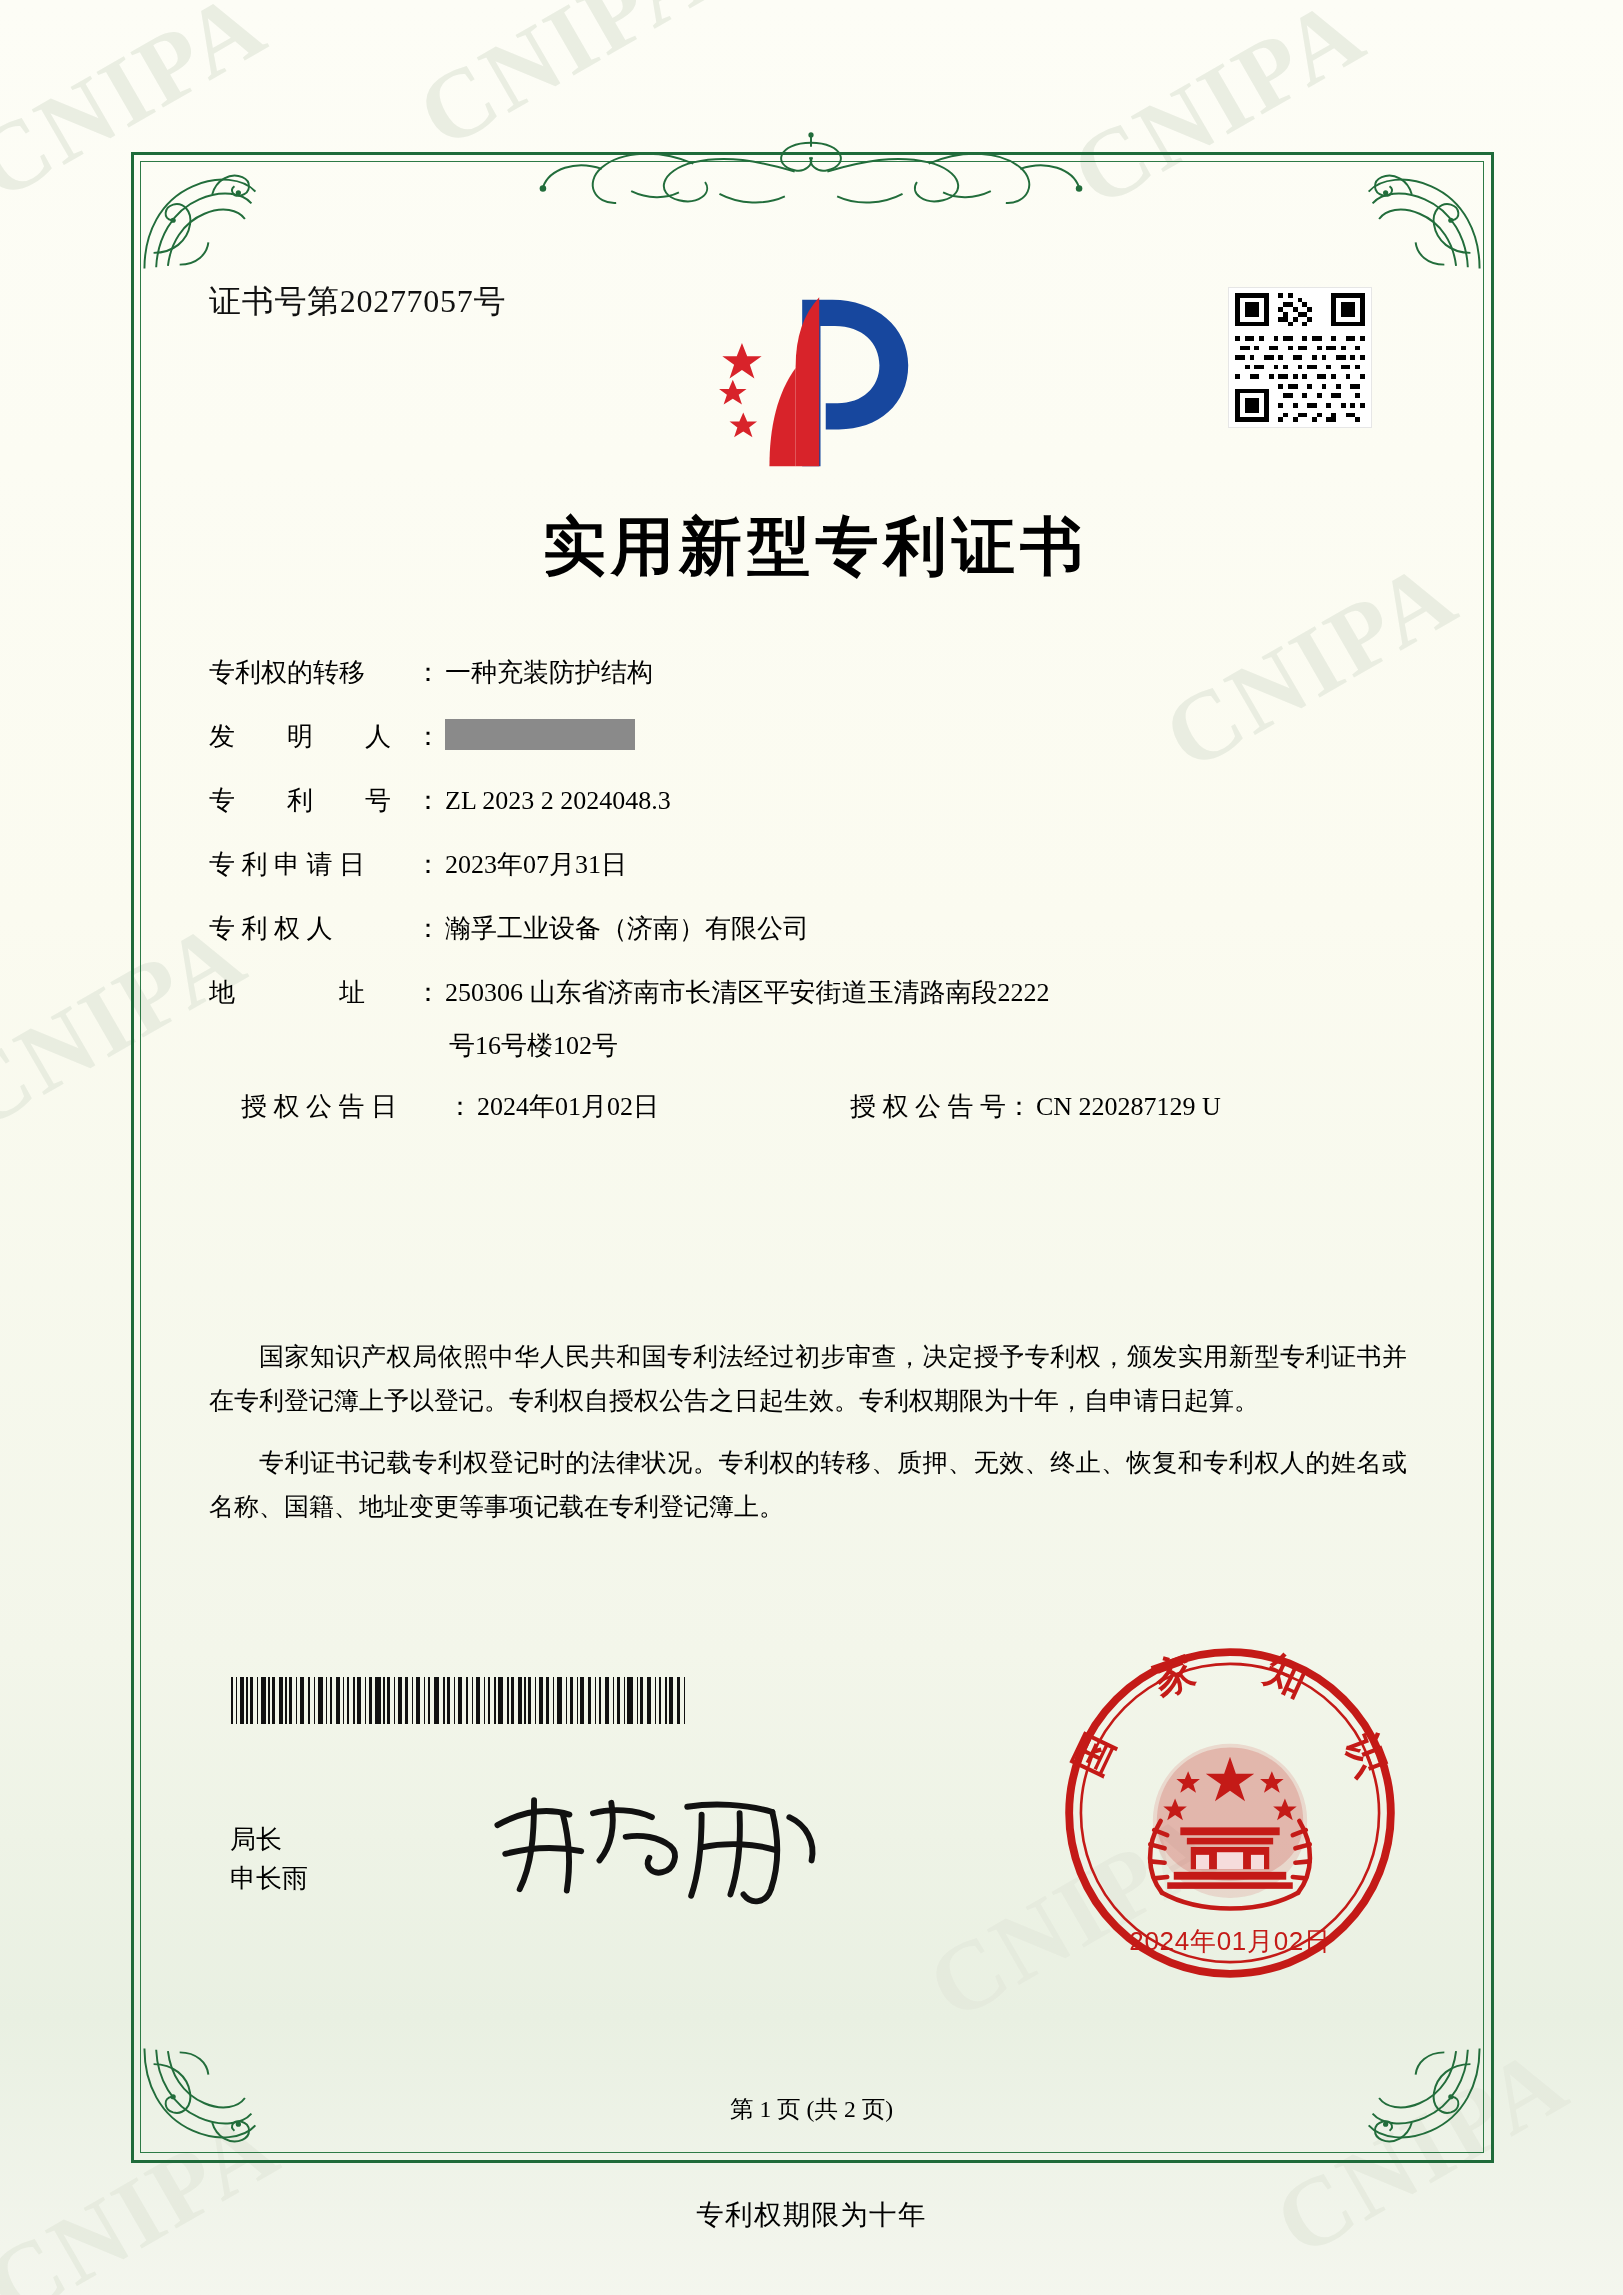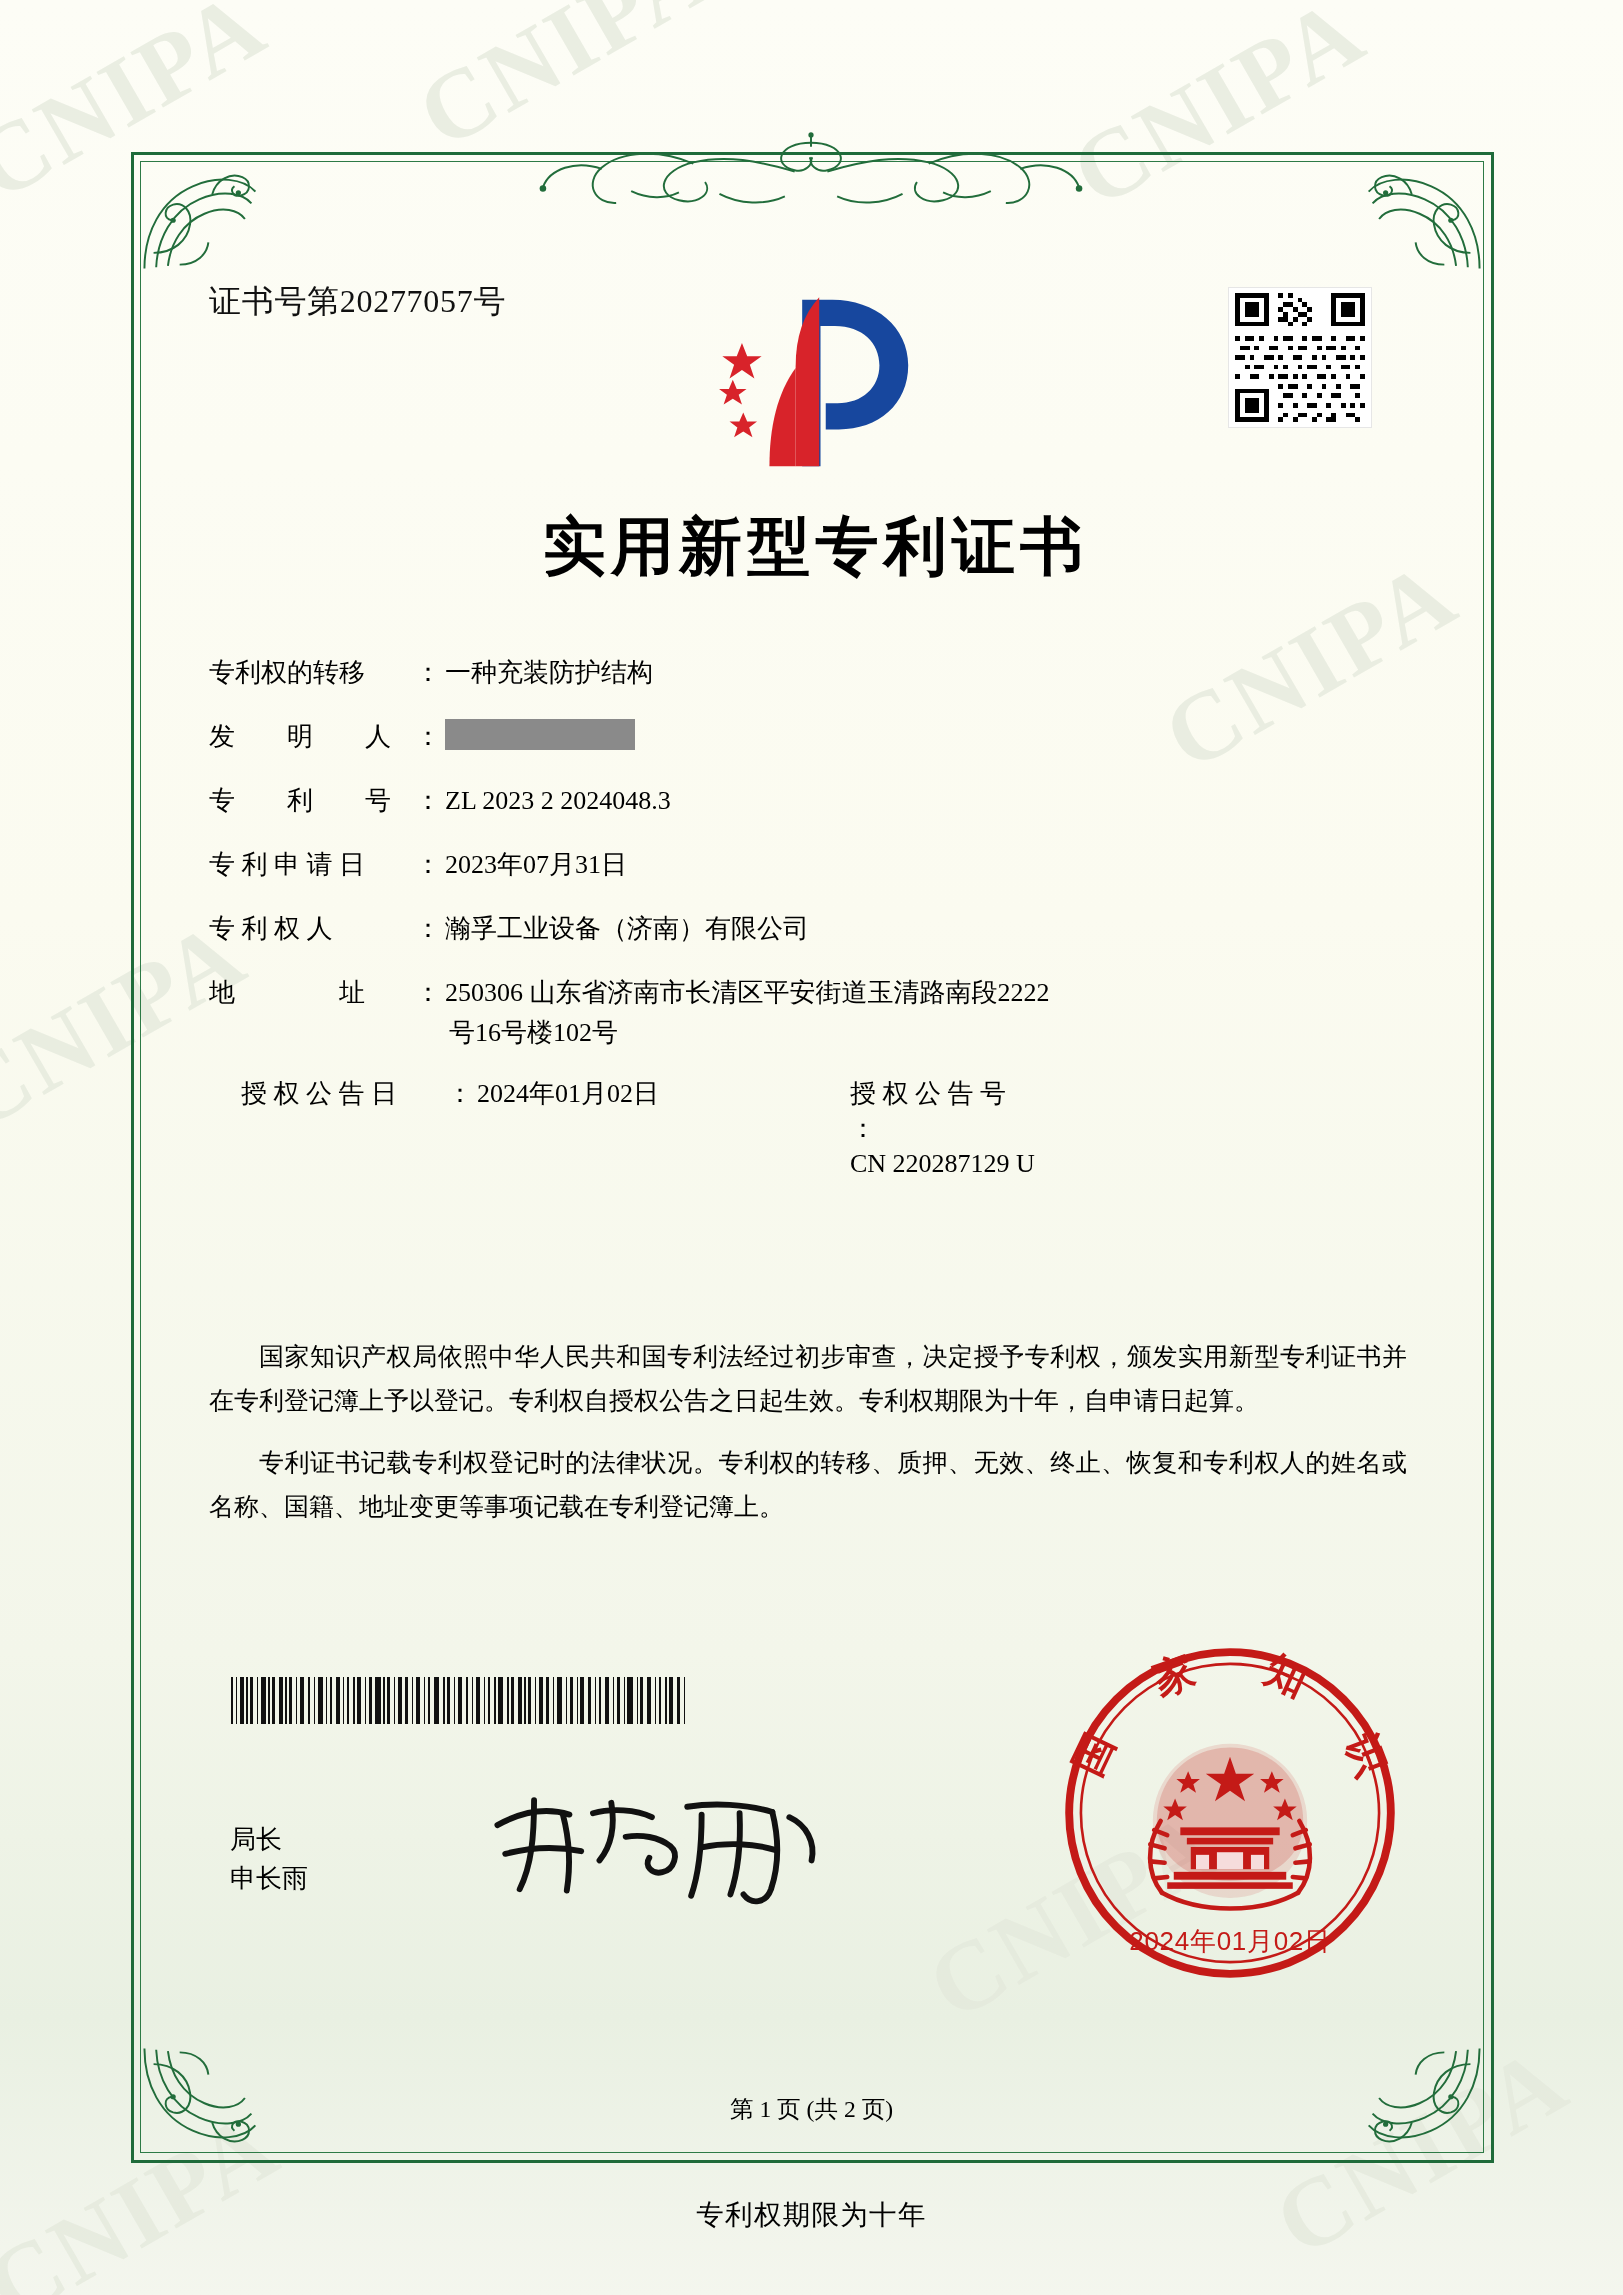--- a/index.html
+++ b/index.html
@@ -158,30 +158,30 @@
   .redacted {
     display: inline-block;
     width: 190px;
     height: 31px;
     background: #8a8a8a;
     vertical-align: -5.2px;
   }
 
   .addr-second {
     margin-left: 240px;
-    margin-top: 4px;
+    margin-top: 17px;
   }
 
   .two-col {
     display: flex;
     align-items: baseline;
     margin-left: 32px;
   }
   .two-col .left { width: 609px; display: flex; }
-  .two-col .right { display: flex; flex-direction: column; }
+  .two-col .right { display: flex; }
 
   
   .paras {
     position: absolute;
     left: 209px;
     top: 1335px;
     width: 1198px;
     font-size: 25px;
     line-height: 1.75;
     color: #000;

